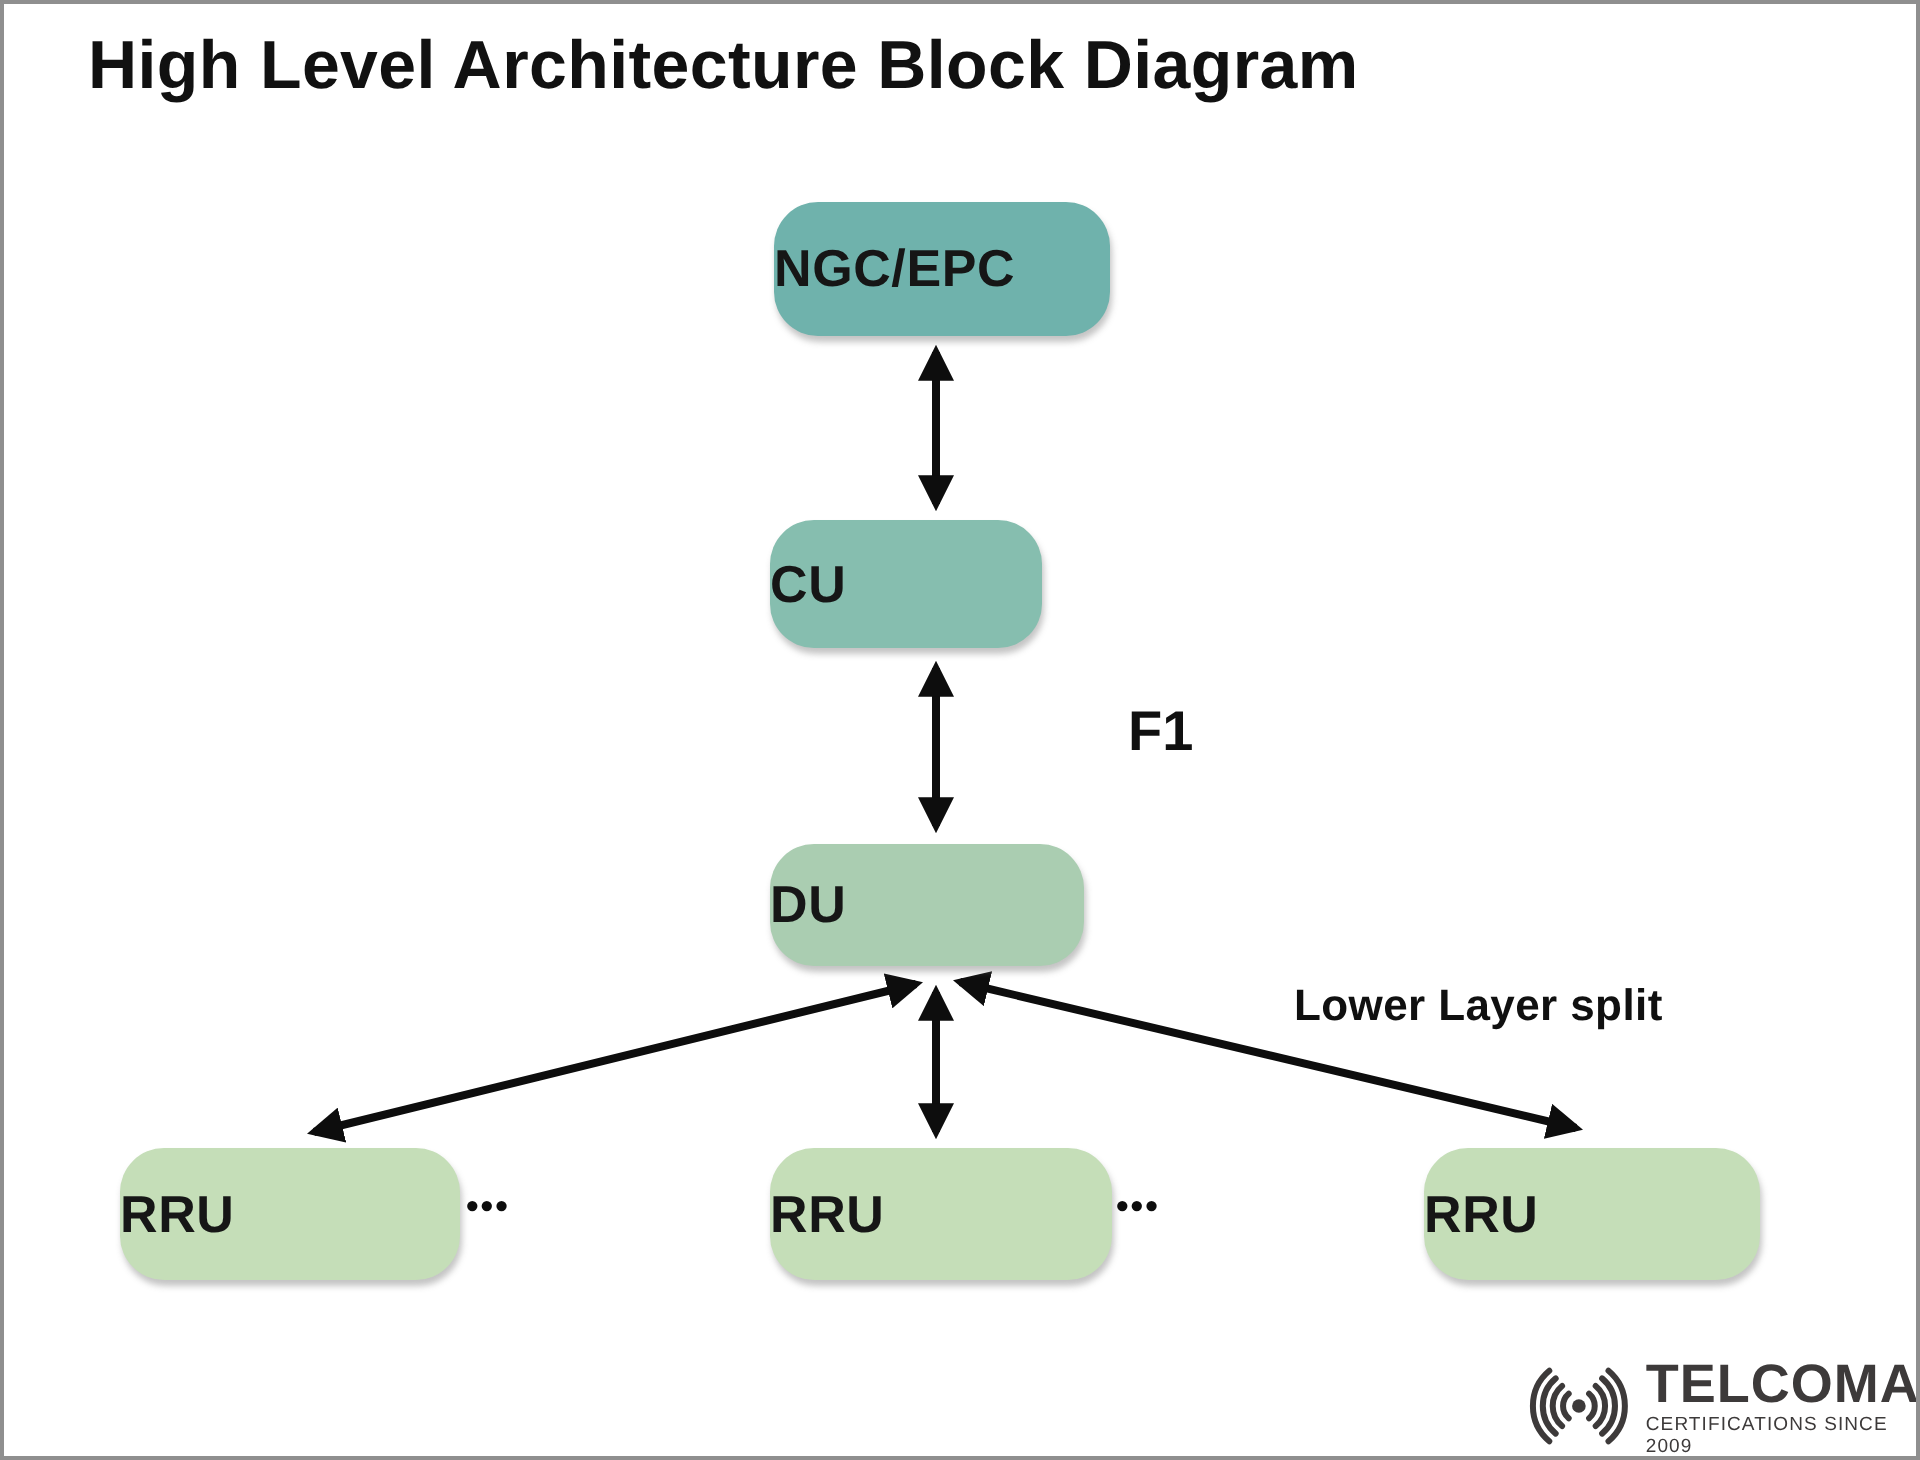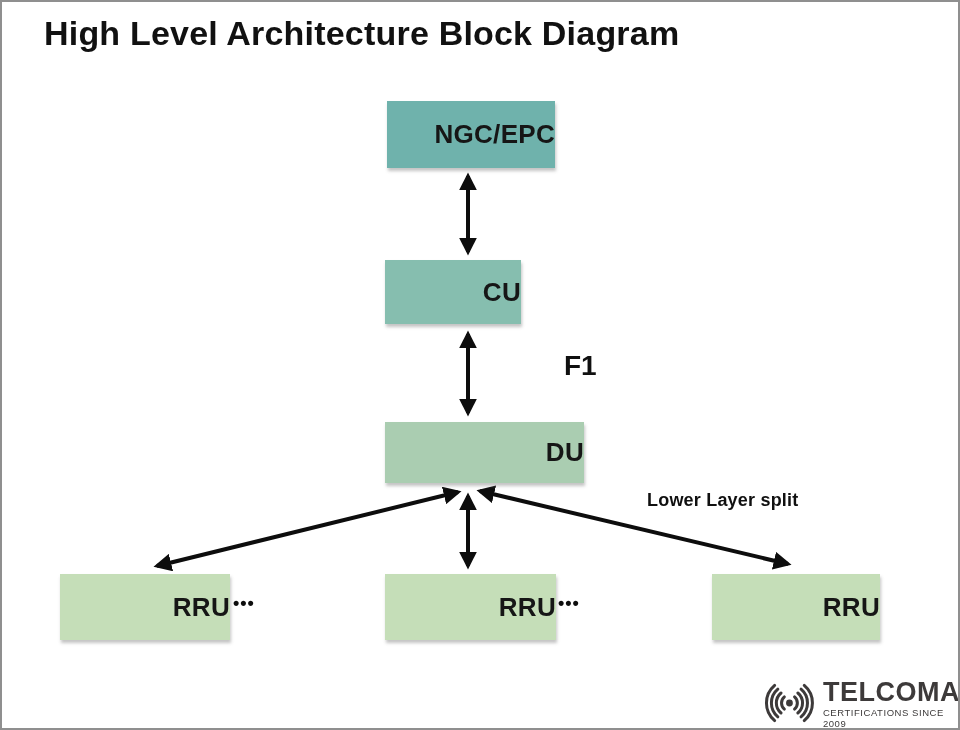--- a/index.html
+++ b/index.html
@@ -11,36 +11,37 @@
     font-family:"Liberation Sans", sans-serif;
     overflow:hidden;
   }
   .title {
     position:absolute; left:42px; top:12px;
     font-size:34px; font-weight:700; color:#111111;
     letter-spacing:0.2px;
   }
   .node {
     position:absolute;
-    display:flex; align-items:center; justify-content:flex-end;
+    display:flex; align-items:center; justify-content:flex-start;
     font-size:26px; font-weight:700; color:#161616;
     box-shadow:1px 3px 3px rgba(125,125,125,0.45);
     letter-spacing:0.3px;
+    border-radius:22px;
   }
   .node-ngc { left:385px; top:99px;  width:168px; height:67px; }
   .node-cu  { left:383px; top:258px; width:136px; height:64px; }
-  .node-du  { left:383px; top:420px; width:199px; height:61px; }
+  .node-du  { left:383px; top:420px; width:157px; height:61px; }
   .node-rru1{ left:58px;  top:572px; width:170px; height:66px; }
   .node-rru2{ left:383px; top:572px; width:171px; height:66px; }
   .node-rru3{ left:710px; top:572px; width:168px; height:66px; }
   .edge-label {
     position:absolute; color:#101010; font-weight:700;text-align:center;
   }
   .label-f1 { left:562px; top:348px; font-size:28px; }
-  .label-lls { left:645px; top:488px; font-size:18px; letter-spacing:0.2px; }
+  .label-lls { left:645px; top:488px; font-size:22px; letter-spacing:0.2px; }
   .ellipsis {
     position:absolute; font-size:18px; font-weight:700; color:#0d0d0d;
     letter-spacing:1px;
   }
   .ellipsis-1 { left:231px; top:591px; }
   .ellipsis-2 { left:556px; top:591px; }
   .arrows-layer {
     position:absolute; left:0; top:0; width:956px; height:726px;
     pointer-events:none;
   }

